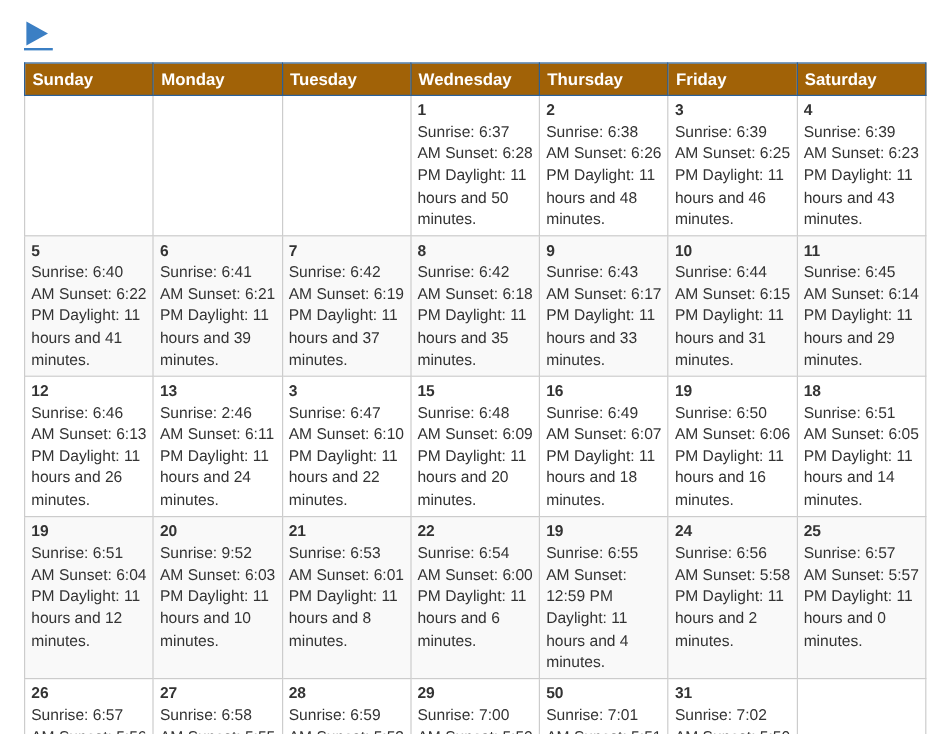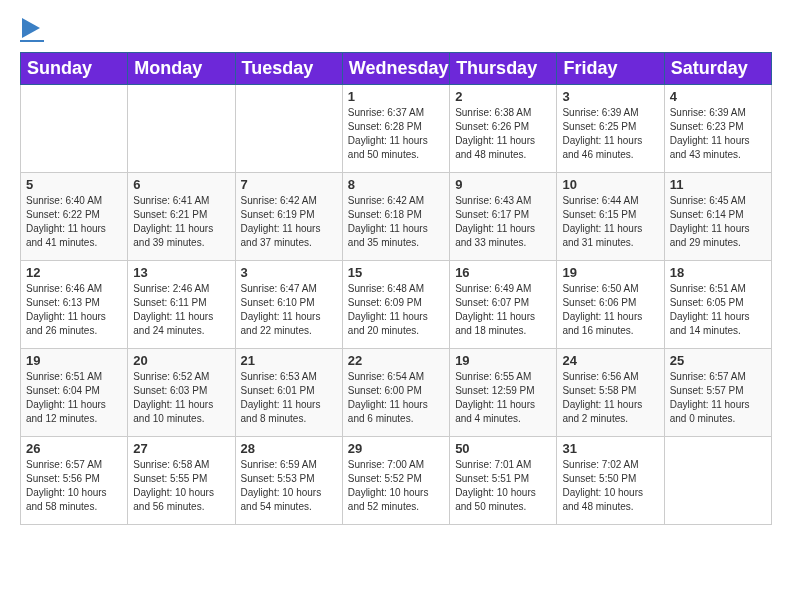--- a/index.html
+++ b/index.html
@@ -64,25 +64,25 @@
     .subtitle {
       font-size: 16px;
       color: #555;
     }
     table {
       width: 100%;
       border-collapse: collapse;
       table-layout: fixed;
     }
     thead tr th {
-      background: #6d28d9;
+      background: #a16207;
       color: #fff;
       text-align: left;
       padding: 5px 6px;
-      font-size: 18px;
+      font-size: 14px;
       font-weight: bold;
       border: 1px solid #2a6099;
     }
     tbody tr td {
       vertical-align: top;
       border: 1px solid #ccc;
       padding: 4px 5px;
       font-size: 10px;
       color: #333;
       height: 88px;
@@ -92,21 +92,21 @@
       background: #f9f9f9;
     }
     .day-num {
       font-size: 13px;
       font-weight: bold;
       color: #333;
       display: block;
       margin-bottom: 2px;
     }
     .day-info {
-      font-size: 10px;
+      font-size: 13px;
       line-height: 1.4;
       color: #333;
     }
     .empty-cell {
       background: #fff !important;
     }
   </style>
 </head>
 <body>
 
@@ -279,21 +279,21 @@
         <tr>
           <td>
             <span class="day-num">19</span>
             <div class="day-info">Sunrise: 6:51 AM
 Sunset: 6:04 PM
 Daylight: 11 hours
 and 12 minutes.</div>
           </td>
           <td>
             <span class="day-num">20</span>
-            <div class="day-info">Sunrise: 6:52 AM
+            <div class="day-info">Sunrise: 9:52 AM
 Sunset: 6:03 PM
 Daylight: 11 hours
 and 10 minutes.</div>
           </td>
           <td>
             <span class="day-num">21</span>
             <div class="day-info">Sunrise: 6:53 AM
 Sunset: 6:01 PM
 Daylight: 11 hours
 and 8 minutes.</div>

